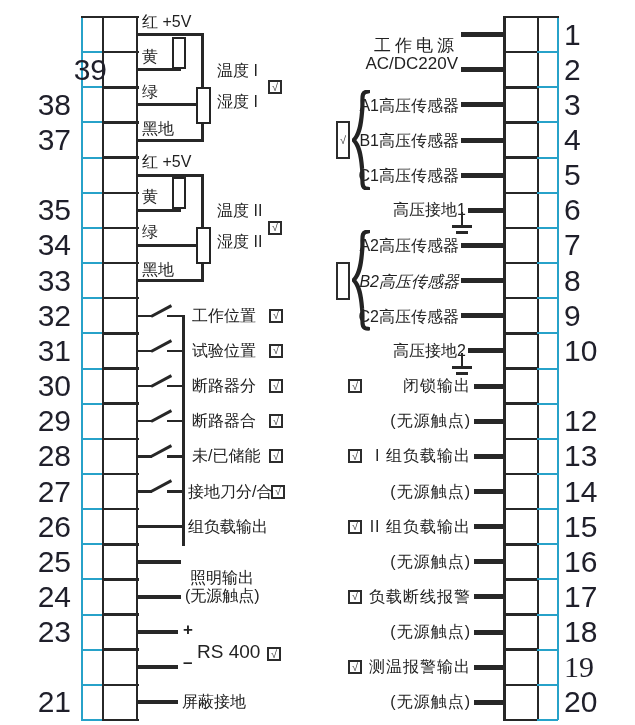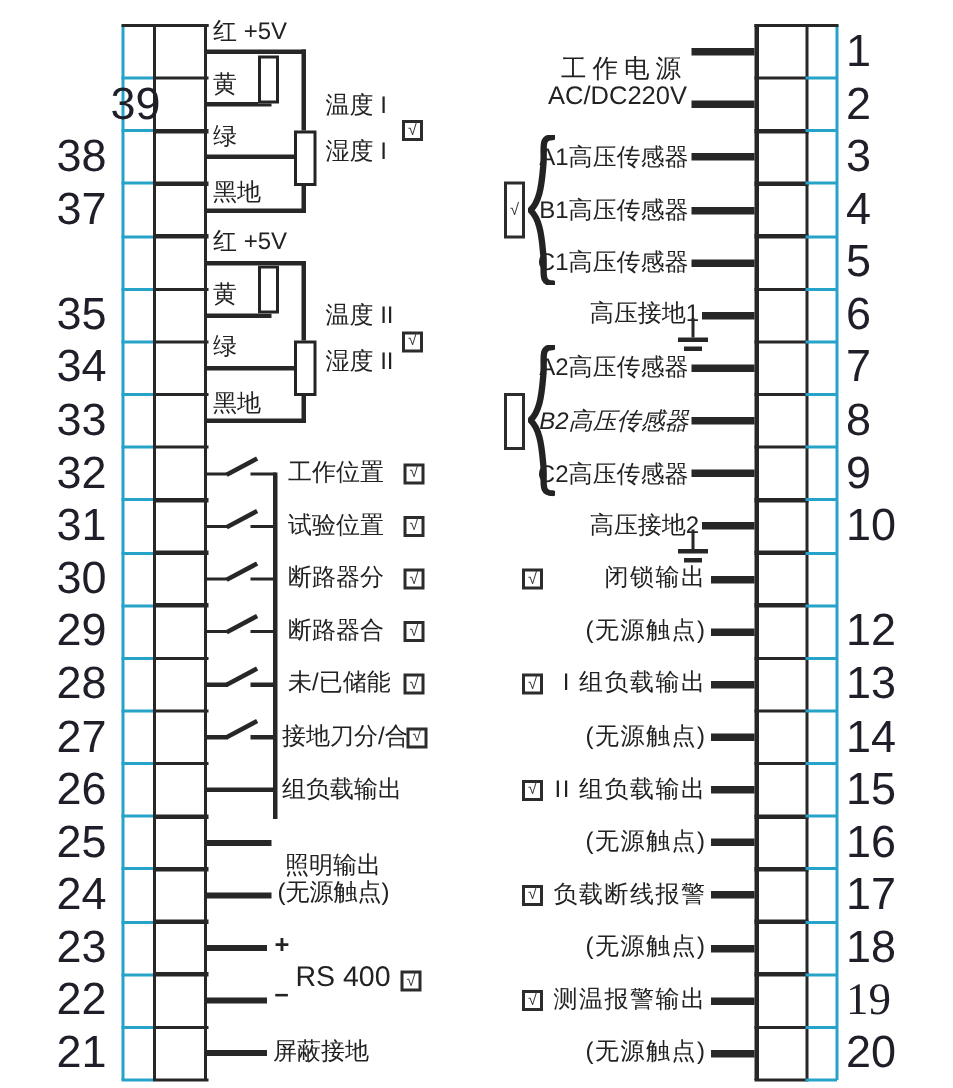--- a/index.html
+++ b/index.html
@@ -120,21 +120,20 @@
     <div class="abs num" style="left: 0px; top: 298.775px; width: 71px; height: 34px; text-align: right;">32</div>
     <div class="abs num" style="left: 0px; top: 333.925px; width: 71px; height: 34px; text-align: right;">31</div>
     <div class="abs num" style="left: 0px; top: 369.075px; width: 71px; height: 34px; text-align: right;">30</div>
     <div class="abs num" style="left: 0px; top: 404.225px; width: 71px; height: 34px; text-align: right;">29</div>
     <div class="abs num" style="left: 0px; top: 439.375px; width: 71px; height: 34px; text-align: right;">28</div>
     <div class="abs num" style="left: 0px; top: 474.525px; width: 71px; height: 34px; text-align: right;">27</div>
     <div class="abs num" style="left: 0px; top: 509.675px; width: 71px; height: 34px; text-align: right;">26</div>
     <div class="abs num" style="left: 0px; top: 544.825px; width: 71px; height: 34px; text-align: right;">25</div>
     <div class="abs num" style="left: 0px; top: 579.975px; width: 71px; height: 34px; text-align: right;">24</div>
     <div class="abs num" style="left: 0px; top: 615.125px; width: 71px; height: 34px; text-align: right;">23</div>
-    <div class="abs num" style="left: 0px; top: 650.275px; width: 71px; height: 34px; text-align: right;">22</div>
     <div class="abs num" style="left: 0px; top: 685.425px; width: 71px; height: 34px; text-align: right;">21</div>
     <div class="abs num" style="left: 564px; top: 17.575px; width: 64px; height: 34px;">1</div>
     <div class="abs num" style="left: 564px; top: 52.725px; width: 64px; height: 34px;">2</div>
     <div class="abs num" style="left: 564px; top: 87.875px; width: 64px; height: 34px;">3</div>
     <div class="abs num" style="left: 564px; top: 123.025px; width: 64px; height: 34px;">4</div>
     <div class="abs num" style="left: 564px; top: 158.175px; width: 64px; height: 34px;">5</div>
     <div class="abs num" style="left: 564px; top: 193.325px; width: 64px; height: 34px;">6</div>
     <div class="abs num" style="left: 564px; top: 228.475px; width: 64px; height: 34px;">7</div>
     <div class="abs num" style="left: 564px; top: 263.625px; width: 64px; height: 34px;">8</div>
     <div class="abs num" style="left: 564px; top: 298.775px; width: 64px; height: 34px;">9</div>

